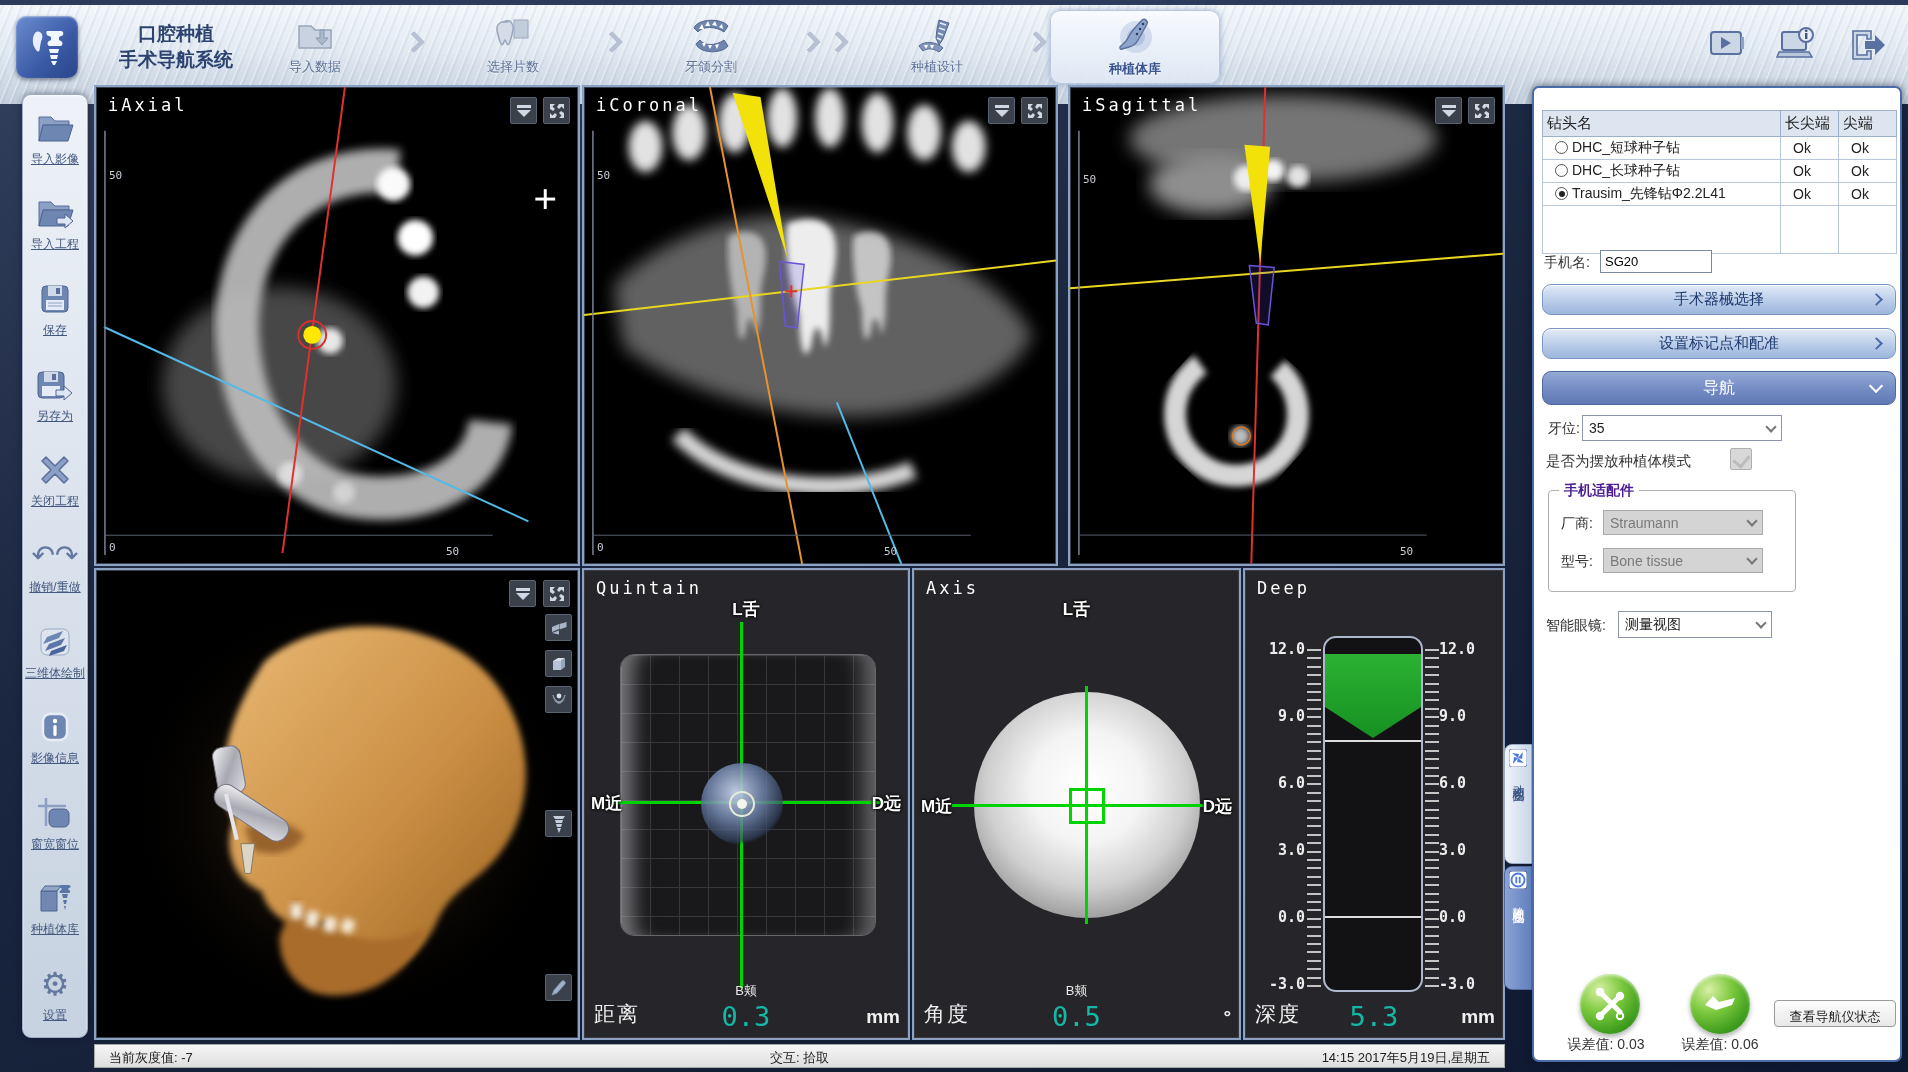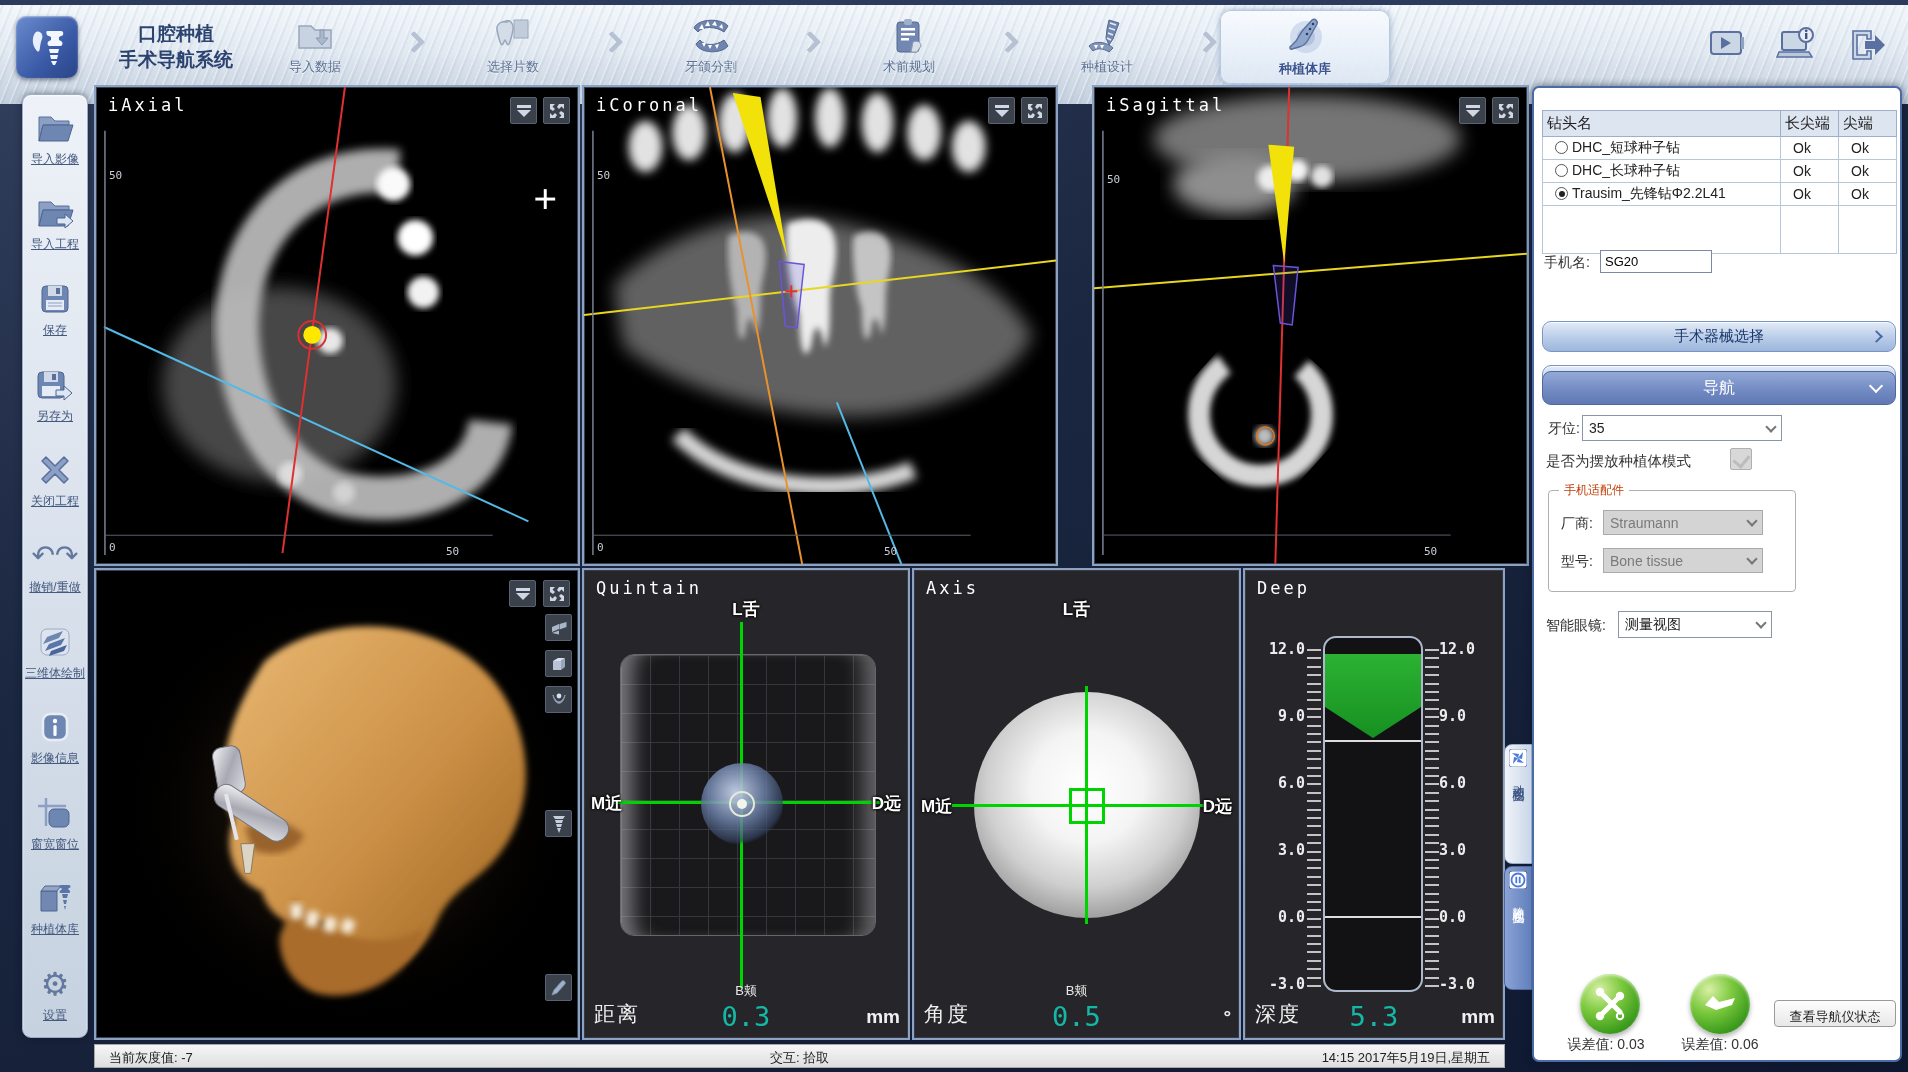--- a/index.html
+++ b/index.html
@@ -117,41 +117,41 @@
            margin-right:4px; vertical-align:-2px; position:relative; background:#fff; }
   .radio.on::after { content:""; position:absolute; left:2.5px; top:2.5px; width:6px; height:6px;
                      border-radius:50%; background:#222; }
   .rlab { position:absolute; font-size:14px; color:#333; white-space:nowrap; }
   .hp-input { position:absolute; left:66px; top:162px; width:112px; height:23px; border:1px solid #7a8aa0;
               font-size:13px; padding:0 4px; font-family:"Liberation Sans",sans-serif; }
   .bigbtn { position:absolute; left:8px; width:354px; height:31px; border-radius:9px;
             background:linear-gradient(180deg,#e2ebf7 0%,#b9cce8 55%,#9cb6dc 100%);
             border:1px solid #7a94c4; color:#1c3a6e; font-size:15px;
             display:flex; align-items:center; justify-content:center; cursor:pointer;
-            box-shadow:inset 0 1px 1px rgba(255,255,255,.8);margin-top:37px; }
+            box-shadow:inset 0 1px 1px rgba(255,255,255,.8); }
   .caret-r { position:absolute; right:14px; width:9px; height:9px; border-top:2.5px solid #4a6aa8;
              border-right:2.5px solid #4a6aa8; transform:rotate(45deg); }
   .navhdr { position:absolute; left:8px; top:283px; width:354px; height:34px; border-radius:9px;
             background:linear-gradient(180deg,#93a9d6 0%,#7189c2 60%,#6079b4 100%);
             border:1px solid #50689c; color:#fff; font-size:16px;
             display:flex; align-items:center; justify-content:center; cursor:pointer; }
   .caret-d { position:absolute; right:14px; width:10px; height:10px; border-bottom:2.5px solid #fff;
              border-right:2.5px solid #fff; transform:rotate(45deg); margin-top:-4px; }
   .select { position:absolute; background:#fff; border:1px solid #8a96a8; display:flex; align-items:center;
             padding:0 22px 0 6px; font-size:14px; color:#222; cursor:pointer; }
   .select .sc { position:absolute; right:6px; width:8px; height:8px; border-bottom:2px solid #777;
                 border-right:2px solid #777; transform:rotate(45deg); margin-top:-3px; }
   .select.dis { background:#d4d4d4; color:#7a7a7a; border-color:#aaa; cursor:default; }
   .chkbox { position:absolute; left:196px; top:360px; width:22px; height:22px; background:#d8d8d8;
             border:1px solid #b0b0b0; border-radius:2px; }
   .chkbox::after { content:""; position:absolute; left:5px; top:3px; width:8px; height:12px;
             border-right:3px solid #bcbcbc; border-bottom:3px solid #bcbcbc; transform:rotate(40deg); }
   .groupbox { position:absolute; left:14px; top:402px; width:248px; height:102px; border:1px solid #b0b0b0;
               border-radius:4px; }
-  .gb-title { position:absolute; left:10px; top:-9px; background:#fff; padding:0 5px; font-size:12px; color:#c2410c; }
+  .gb-title { position:absolute; left:10px; top:-9px; background:#fff; padding:0 5px; font-size:14px; color:#4c1d95;font-weight:bold; }
   .orb { position:absolute; width:60px; height:60px; border-radius:50%;
          background:radial-gradient(circle at 32% 26%, #d9f0a4 0%, #7cc93e 38%, #3f9e1e 72%, #20770f 100%);
          box-shadow:0 3px 5px rgba(0,0,0,.3), inset 0 2px 3px rgba(255,255,255,.6);
          display:flex; align-items:center; justify-content:center; cursor:pointer; }
   .errlab { position:absolute; width:140px; text-align:center; font-size:14px; color:#333; }
   .statusbtn { position:absolute; left:240px; top:912px; width:122px; height:27px; background:linear-gradient(180deg,#fdfdfd,#e8e8e8);
                border:1px solid #9a9a9a; border-radius:4px; font-size:13px; color:#222;
                display:flex; align-items:flex-end; justify-content:center; cursor:pointer; }
 
   
@@ -200,31 +200,20 @@
       <div class="step">
         <svg width="46" height="40" viewBox="0 0 46 40">
           <path d="M6 12 C10 2 34 2 40 10 L36 16 C28 10 14 10 10 16 Z" fill="#6f84ae" stroke="#55688e"></path>
           <path d="M11 13 l3-5 2 5 Z M17 10 l3-5 2 5 Z M24 9 l3-4 2 5 Z M31 11 l3-3 1 5 Z" fill="#fff"></path>
           <path d="M8 28 C12 38 34 38 40 30 L36 24 C28 30 16 30 12 24 Z" fill="#6f84ae" stroke="#55688e"></path>
           <path d="M14 27 l2 4 2-4 Z M20 29 l2 4 2-4 Z M27 29 l2 4 2-5 Z" fill="#fff"></path>
         </svg>
         <div class="slabel">牙颌分割</div>
       </div>
       <div class="chev"></div>
-      <div class="step">
-        <svg width="40" height="40" viewBox="0 0 40 40">
-          <rect x="8" y="6" width="22" height="30" rx="3" fill="#7288b2" stroke="#55688e"></rect>
-          <rect x="15" y="3" width="8" height="6" rx="2" fill="#9fb0ca"></rect>
-          <rect x="12" y="12" width="14" height="2.5" fill="#fff"></rect>
-            <rect x="12" y="17" width="14" height="2.5" fill="#fff"></rect>
-          <rect x="12" y="22" width="8" height="2.5" fill="#fff"></rect>
-          <path d="M24 26 c4-2 8 0 8 4 l-4 6 h-6 Z" fill="#d8dfea" stroke="#8a99b0"></path>
-        </svg>
-        <div class="slabel">术前规划</div>
-      </div>
       <div class="chev"></div>
       <div class="step">
         <svg width="44" height="40" viewBox="0 0 44 40">
           <path d="M24 4 l10 3 -3 8 -3 8 -4 6 -3-7 1-9 Z" fill="#7288b2" stroke="#55688e"></path>
           <path d="M25 7 l6 2 M24 12 l6 2 M23 17 l5 2 M22 22 l4 2" stroke="#e8edf5" stroke-width="1.6"></path>
           <path d="M4 30 C10 24 22 26 28 32 L24 36 C18 32 12 32 8 35 Z" fill="#8296ba" stroke="#55688e"></path>
           <path d="M9 29 l2 4 2-4 Z M15 29 l2 4 2-4 Z" fill="#fff"></path>
         </svg>
         <div class="slabel">种植设计</div>
       </div>
@@ -467,21 +456,21 @@
           <line x1="209" y1="200" x2="209" y2="212"></line>
         </g>
       <line x1="9" y1="44" x2="9" y2="472" stroke="#7a8496" stroke-width="1.5"></line>
       <line x1="9" y1="452" x2="390" y2="452" stroke="#5a6270" stroke-width="1"></line>
     </svg>
     <span class="rlabel" style="left:13px; top:82px;">50</span>
     <span class="rlabel" style="left:13px; bottom:10px;">0</span>
     <span class="rlabel" style="left:300px; bottom:6px;">50</span>
   </div>
 
-  <div class="vp" style="left:1068px; top:85px; width:437px; height:481px;margin-left:24px;">
+  <div class="vp" style="left:1068px; top:85px; width:437px; height:481px;">
     <span class="vp-title">iSagittal</span>
     <div class="corner-icons">
       <div class="icon-sq">
         <svg width="18" height="16" viewBox="0 0 18 16">
             <rect x="2" y="2" width="14" height="3" fill="#cfd8e4"></rect>
             <path d="M2 7 l7 7 7-7 Z" fill="#cfd8e4"></path>
           </svg>
       </div>
       <div class="icon-sq">
         <svg width="18" height="18" viewBox="0 0 18 18" fill="#cfd8e4">

